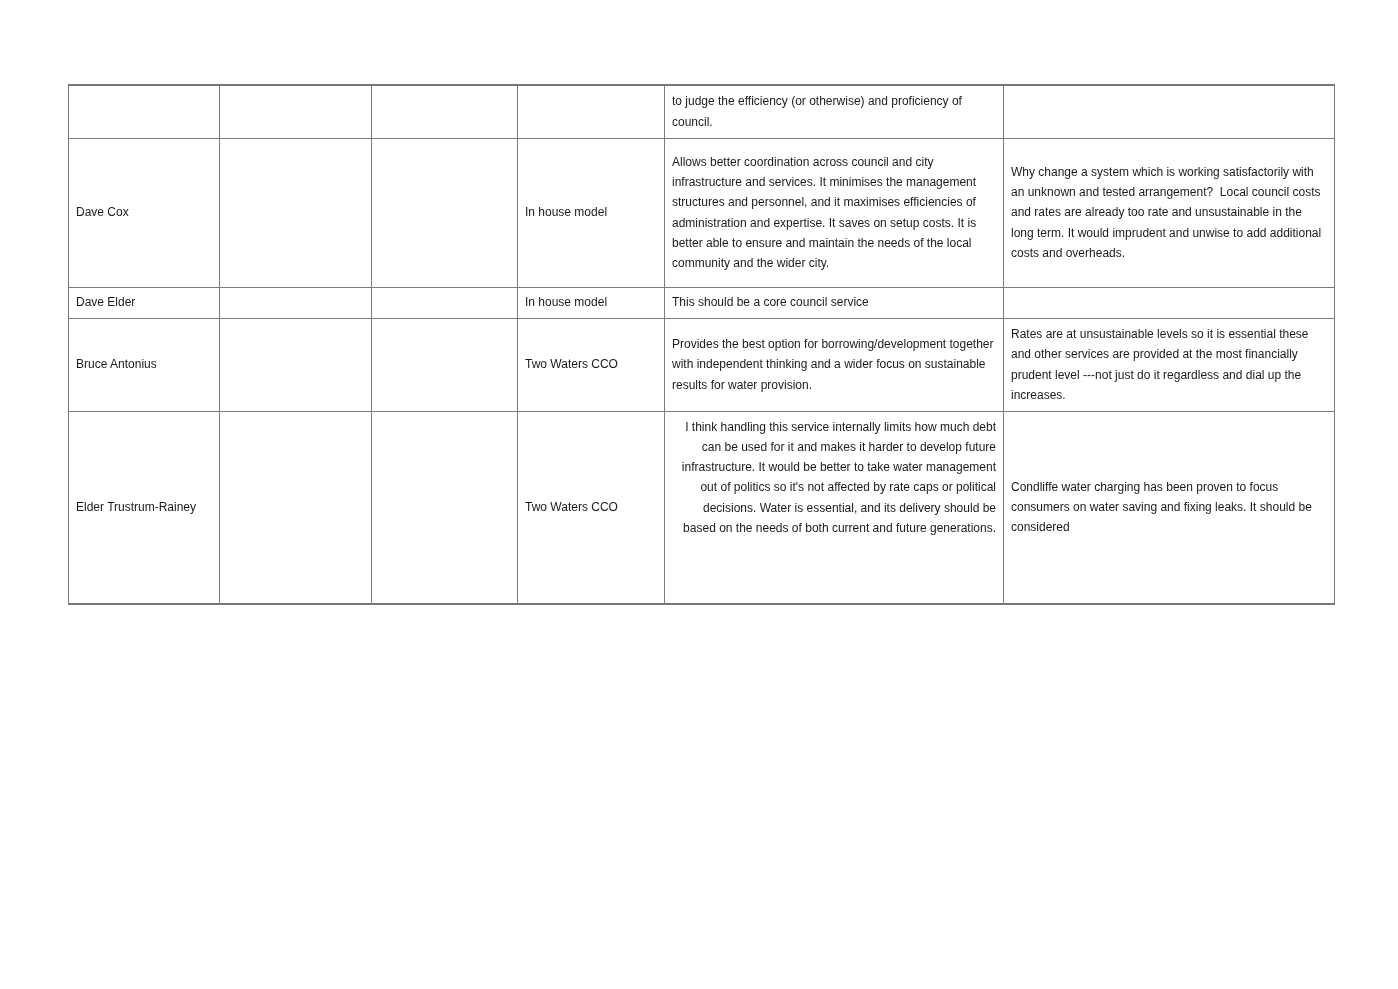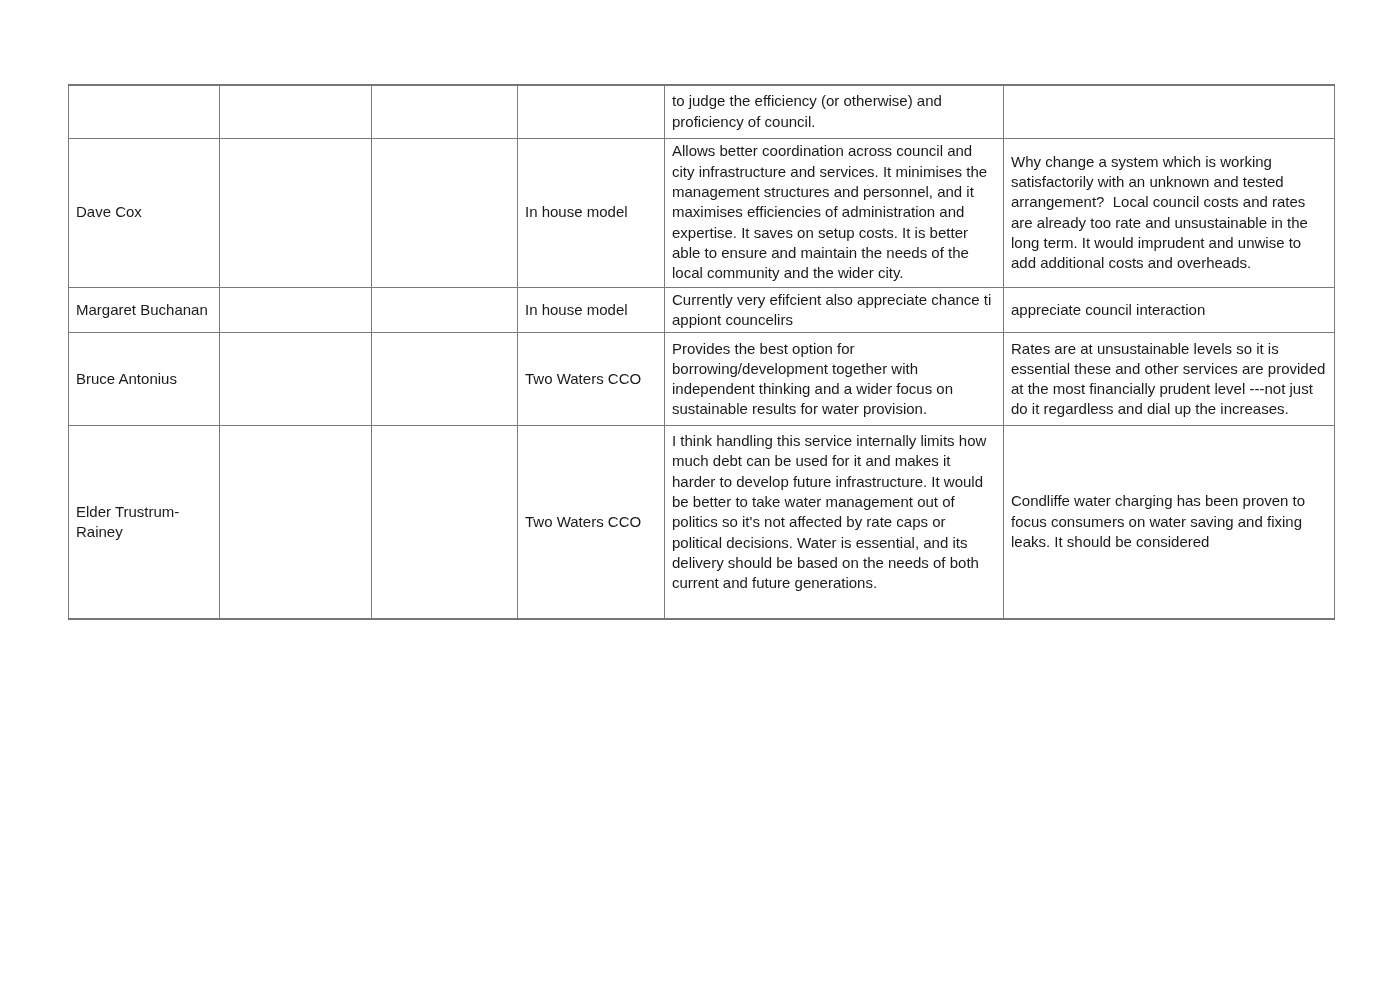--- a/index.html
+++ b/index.html
@@ -25,31 +25,32 @@
     border-collapse: collapse;
     table-layout: fixed;
     border: 1px solid #767676;
     border-top-width: 2px;
     border-bottom-width: 2px;
   }
   table.doc-table td {
     border: 1px solid #7a7a7a;
     vertical-align: middle;
     padding: 2px 7px;
-    font-size: 15px;
+    font-size: 12px;
     line-height: 20.3px;
     color: #1b1b1b;
     white-space: pre-wrap;
     word-wrap: break-word;
     overflow: hidden;
   }
   
   table.doc-table tr:last-child td.cell-comment {
     vertical-align: top;
     padding-top: 5px;
+    text-align: right;
   }
 </style>
 </head>
 <body>
 
 <div class="page">
   <table class="doc-table">
     <colgroup>
       <col style="width:151px">
       <col style="width:152px">
@@ -68,27 +69,27 @@
         <td class="cell-comment2"></td>
       </tr>
       <tr style="height:149px">
         <td class="cell-name">Dave Cox</td>
         <td></td>
         <td></td>
         <td class="cell-model">In house model</td>
         <td class="cell-comment">Allows better coordination across council and city infrastructure and services. It minimises the management structures and personnel, and it maximises efficiencies of administration and expertise. It saves on setup costs. It is better able to ensure and maintain the needs of the local community and the wider city.</td>
         <td class="cell-comment2">Why change a system which is working satisfactorily with an unknown and tested arrangement?  Local council costs and rates are already too rate and unsustainable in the long term. It would imprudent and unwise to add additional costs and overheads.</td>
       </tr>
-      <tr style="height:44px">
-        <td class="cell-name">Margaret Buchanan</td>
+      <tr style="height:31px">
+        <td class="cell-name">Dave Elder</td>
         <td></td>
         <td></td>
         <td class="cell-model">In house model</td>
-        <td class="cell-comment">Currently very efifcient also appreciate chance ti appiont councelirs</td>
-        <td class="cell-comment2">appreciate council interaction</td>
+        <td class="cell-comment">This should be a core council service</td>
+        <td class="cell-comment2"></td>
       </tr>
       <tr style="height:93px">
         <td class="cell-name">Bruce Antonius</td>
         <td></td>
         <td></td>
         <td class="cell-model">Two Waters CCO</td>
         <td class="cell-comment">Provides the best option for borrowing/development together with independent thinking and a wider focus on sustainable results for water provision.</td>
         <td class="cell-comment2">Rates are at unsustainable levels so it is essential these and other services are provided at the most financially prudent level ---not just do it regardless and dial up the increases.</td>
       </tr>
       <tr style="height:193px">

